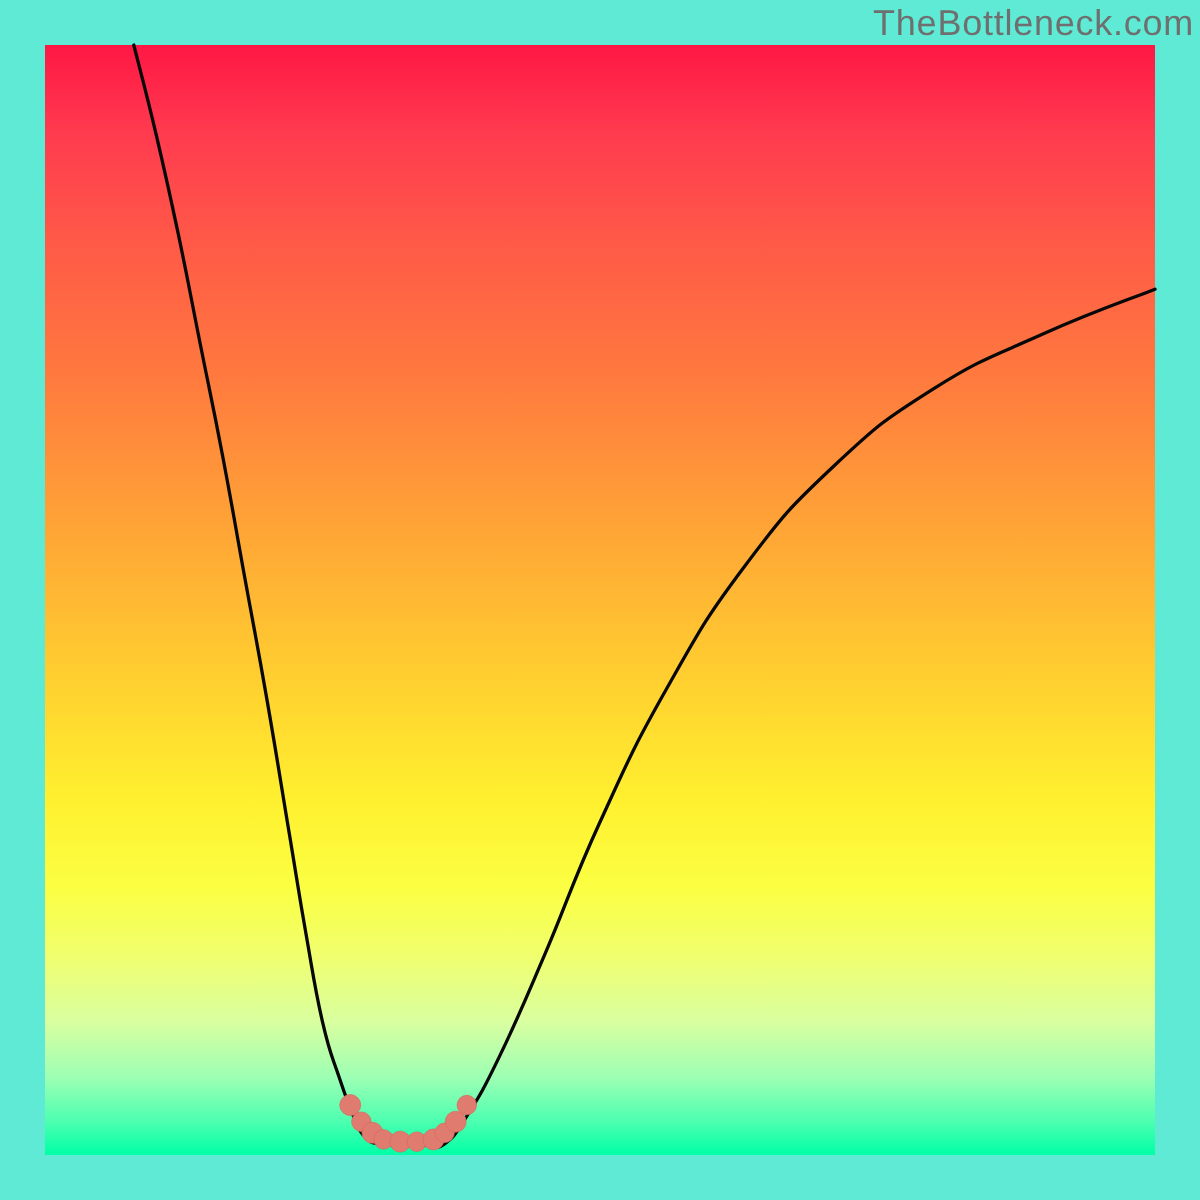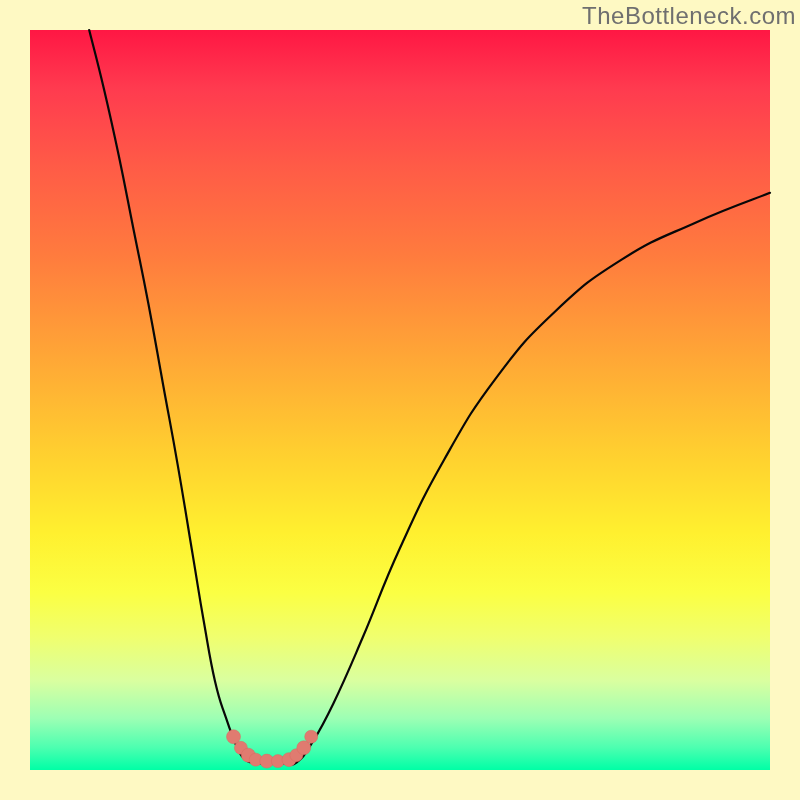--- a/index.html
+++ b/index.html
@@ -8,21 +8,21 @@
     width: 800px;
     height: 800px;
     background: #000;
     overflow: hidden;
     font-family: Arial, Helvetica, sans-serif;
   }
   .frame {
     position: relative;
     width: 800px;
     height: 800px;
-    background: #fef9c3;
+    background: #5eead4;
   }
   .plot-area {
     position: absolute;
     left: 30px;
     top: 30px;
     width: 740px;
     height: 740px;
     
     background: linear-gradient(
       to bottom,

